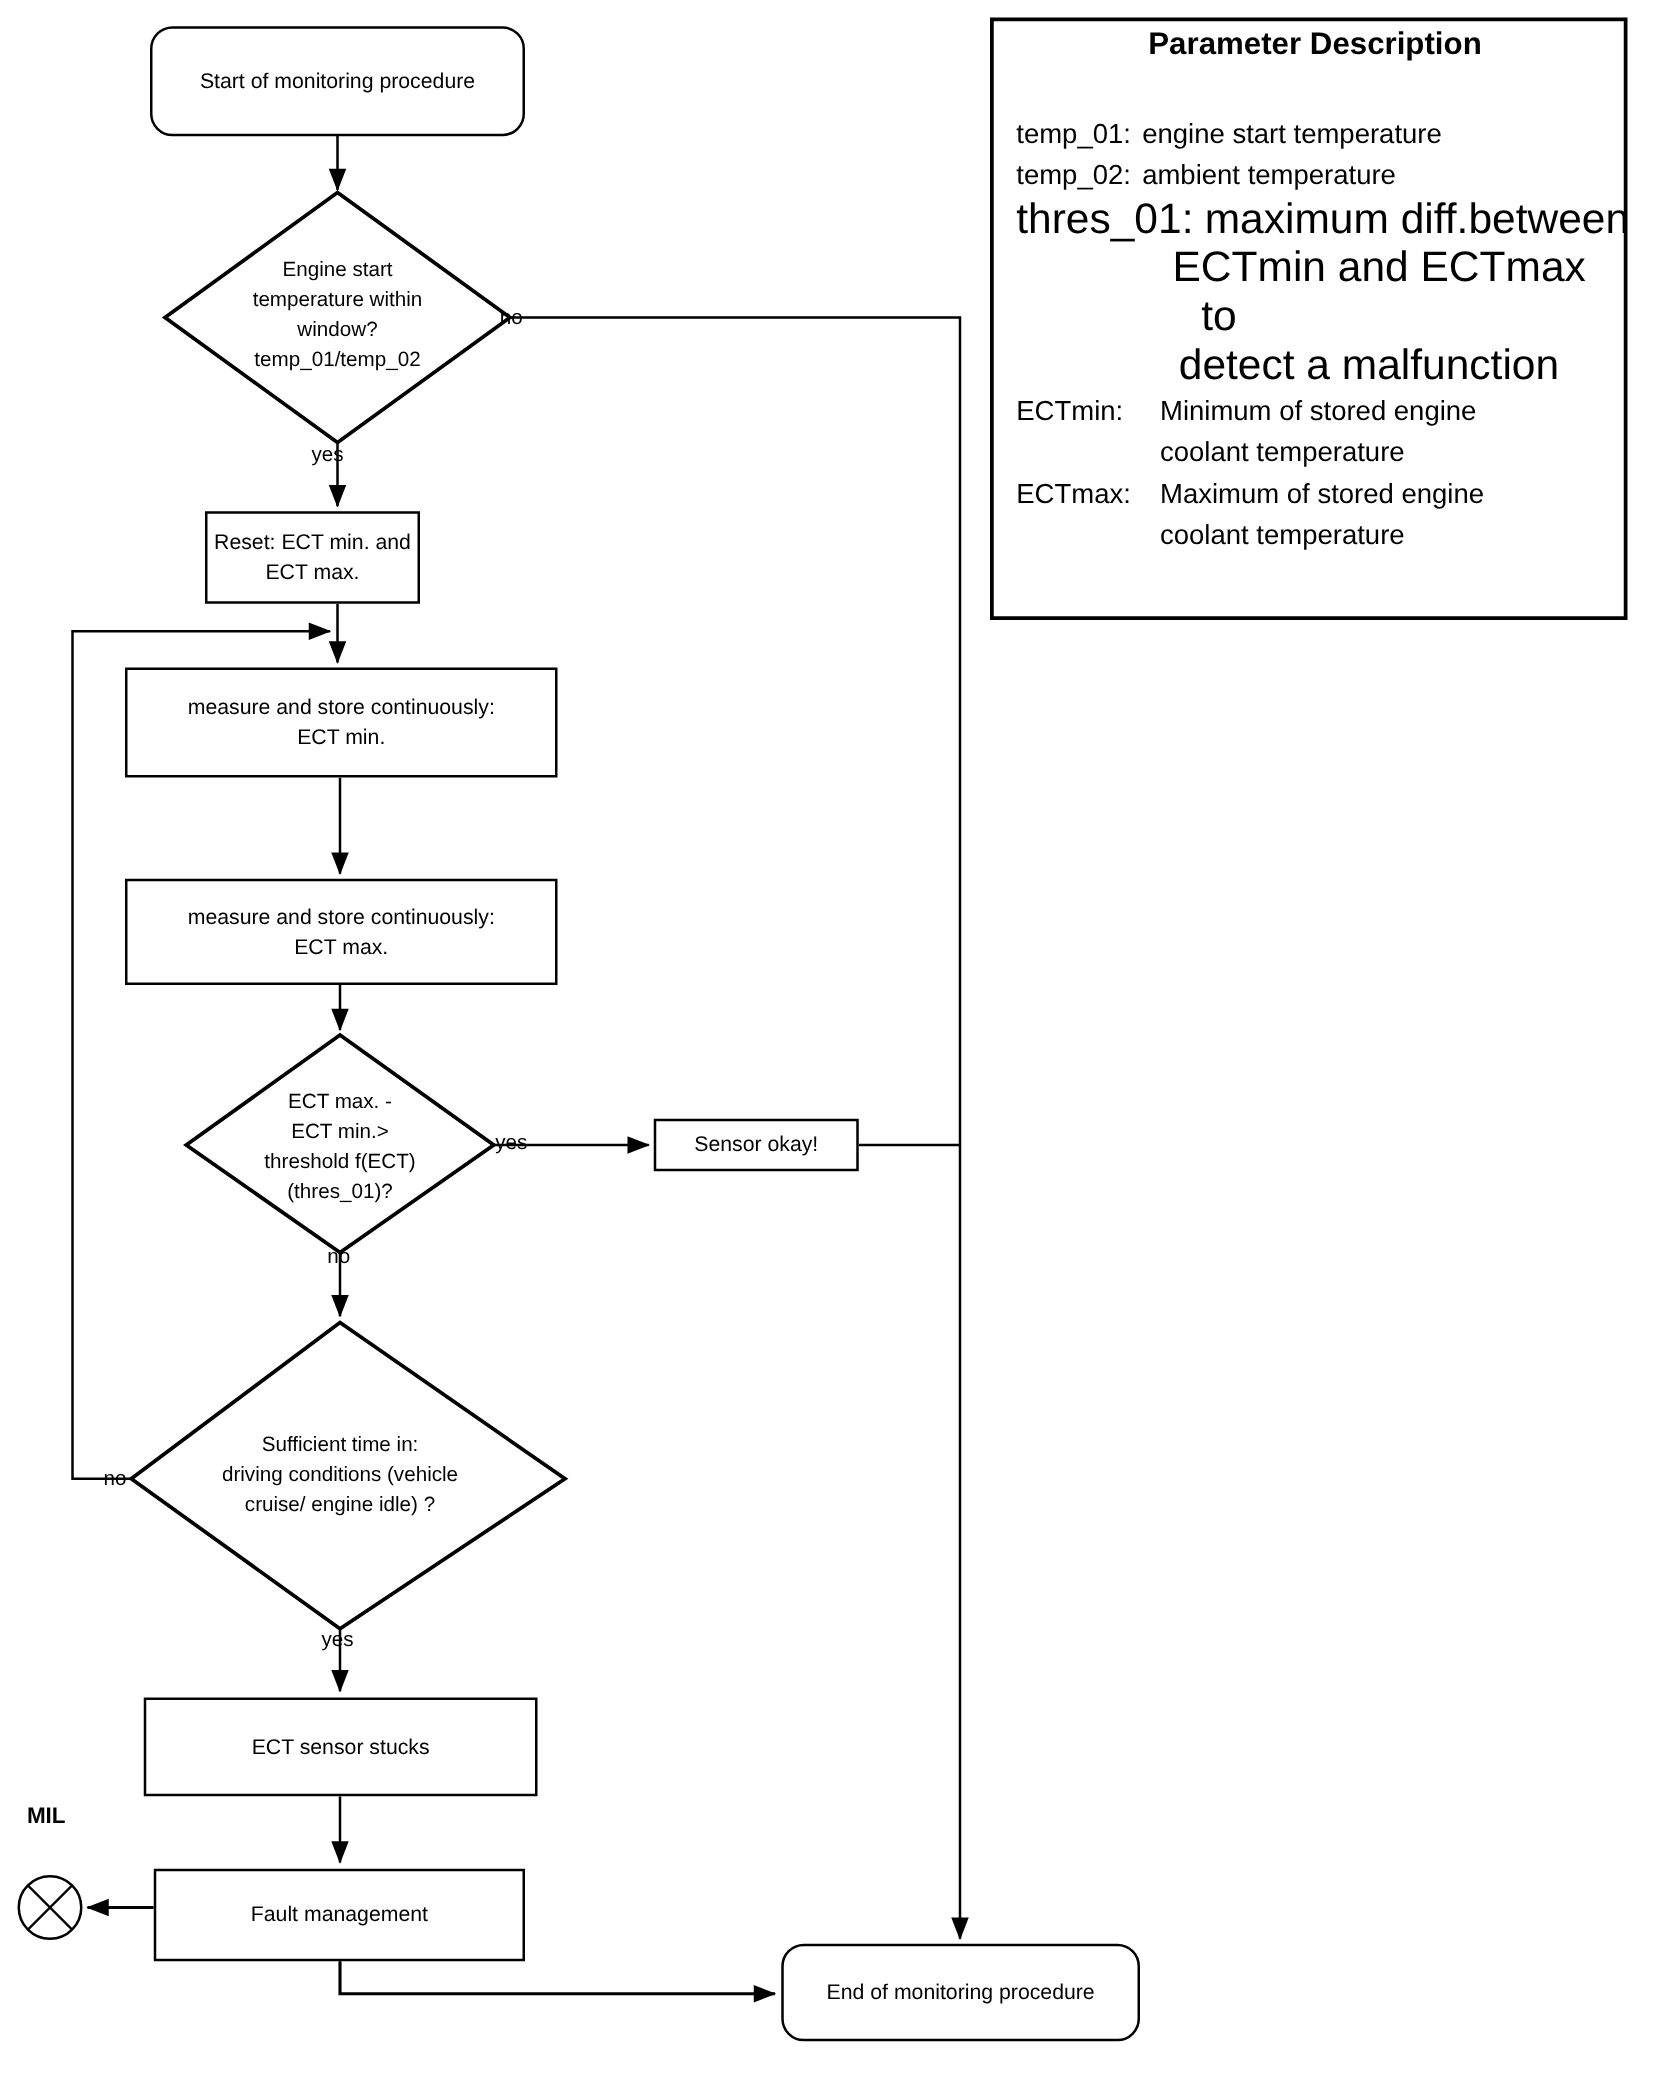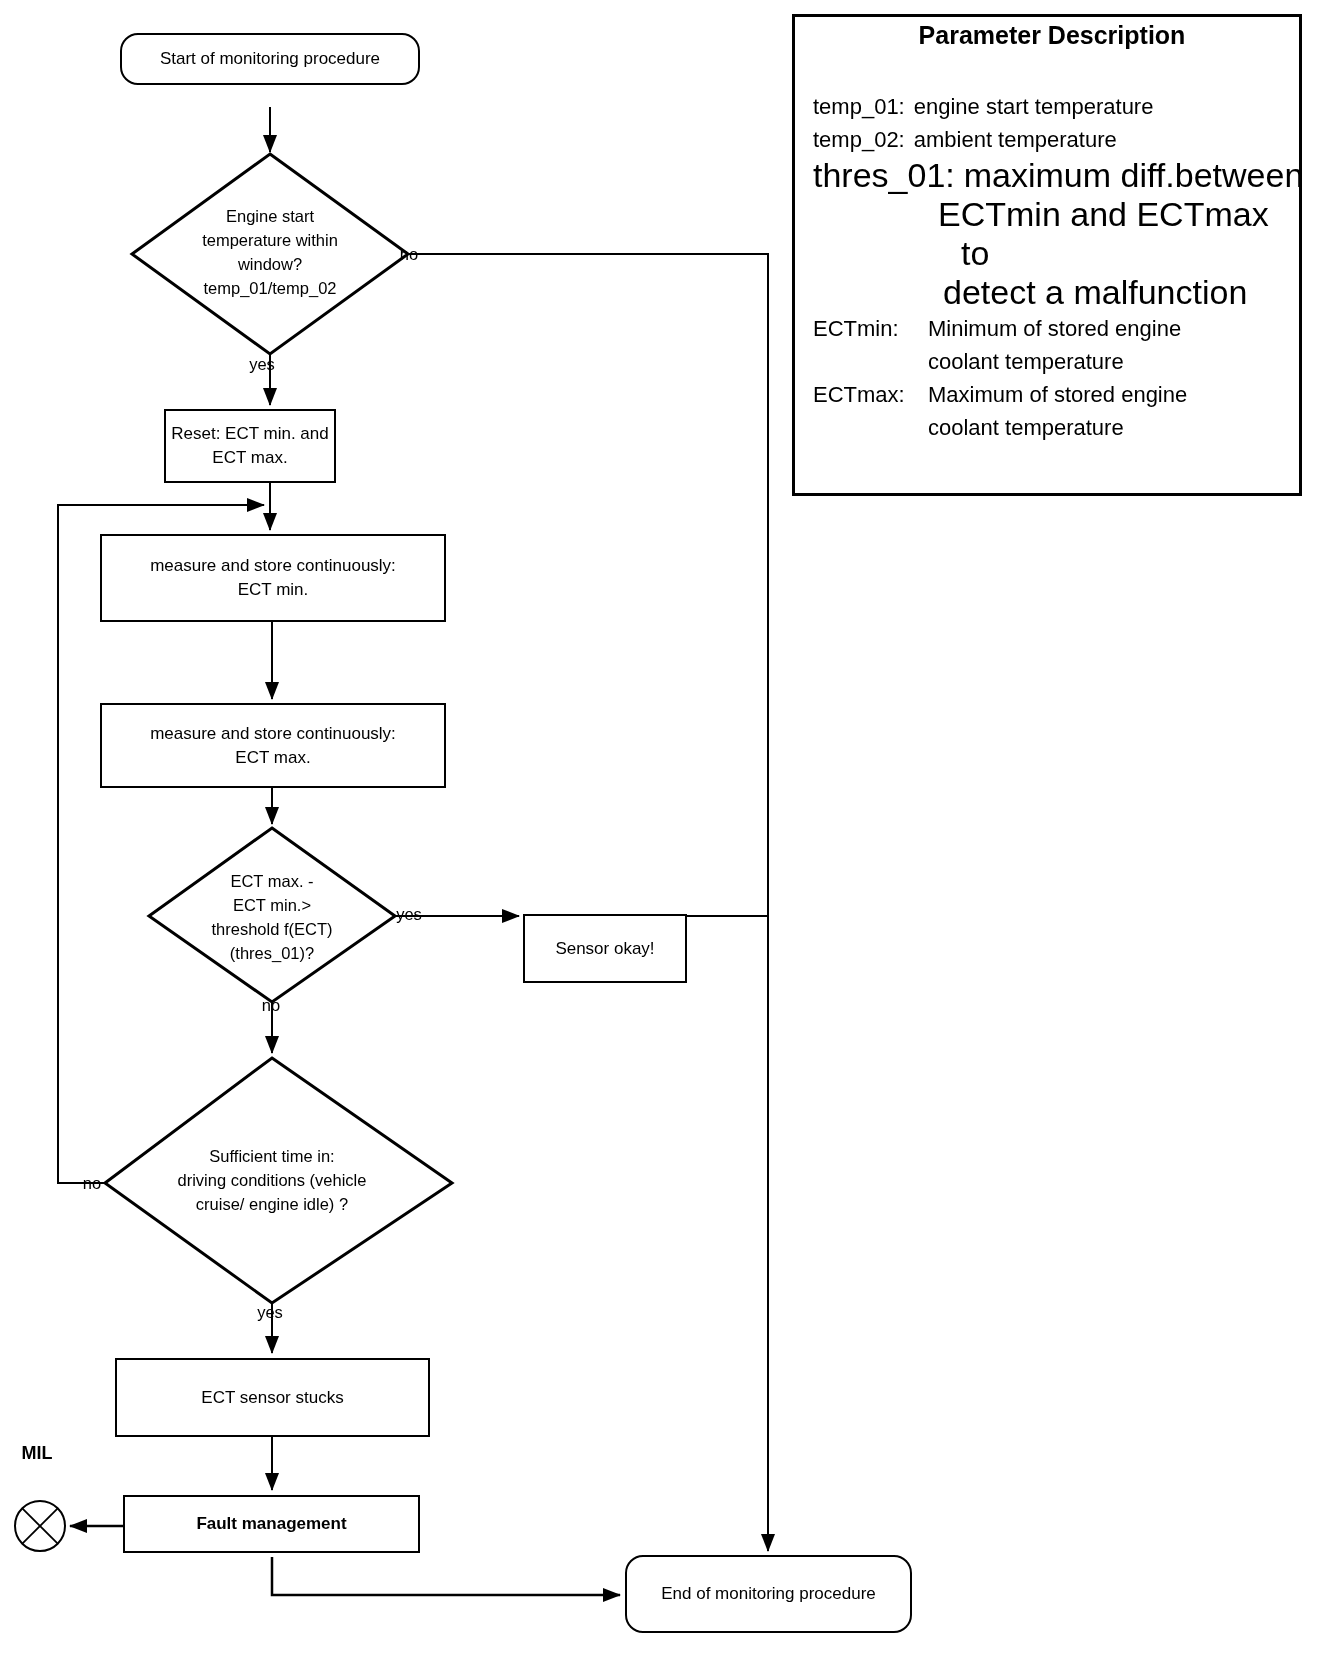--- a/index.html
+++ b/index.html
@@ -57,48 +57,48 @@
     <path d="M 123 1526 L 70 1526" stroke="#000" stroke-width="2.5" fill="none" marker-end="url(#arr)"></path>
     <path d="M 272 1557 L 272 1595 L 620 1595" stroke="#000" stroke-width="2.5" fill="none" marker-end="url(#arr)"></path>
 
     <g>
       <circle cx="40" cy="1526" r="25" fill="#fff" stroke="#000" stroke-width="2"></circle>
       <line x1="22.3" y1="1508.3" x2="57.7" y2="1543.7" stroke="#000" stroke-width="1.8"></line>
       <line x1="57.7" y1="1508.3" x2="22.3" y2="1543.7" stroke="#000" stroke-width="1.8"></line>
     </g>
   </svg>
 
-  <div class="node rounded" style="left:120px;top:33px;width:300px;height:52px;">
+  <div class="node rounded" style="left:120px;top:21px;width:300px;height:88px;">
     <div>Start of monitoring procedure</div>
   </div>
 
   <div class="node" style="left:164px;top:409px;width:172px;height:74px;">
     <div>Reset: ECT min. and</div>
     <div>ECT max.</div>
   </div>
 
   <div class="node" style="left:100px;top:534px;width:346px;height:88px;">
     <div>measure and store continuously:</div>
     <div>ECT min.</div>
   </div>
 
   <div class="node" style="left:100px;top:703px;width:346px;height:85px;">
     <div>measure and store continuously:</div>
     <div>ECT max.</div>
   </div>
 
-  <div class="node" style="left:523px;top:914px;width:164px;height:69px;">
+  <div class="node" style="left:523px;top:895px;width:164px;height:42px;">
     <div>Sensor okay!</div>
   </div>
 
   <div class="node" style="left:115px;top:1358px;width:315px;height:79px;">
     <div>ECT sensor stucks</div>
   </div>
 
-  <div class="node" style="left:123px;top:1495px;width:297px;height:58px;font-weight:bold;">
+  <div class="node" style="left:123px;top:1495px;width:297px;height:74px;">
     <div>Fault management</div>
   </div>
 
   <div class="node rounded" style="left:625px;top:1555px;width:287px;height:78px;">
     <div>End of monitoring procedure</div>
   </div>
 
   <div class="dtext" style="left:270px;top:252px;">
     <div>Engine start</div>
     <div>temperature within</div>

